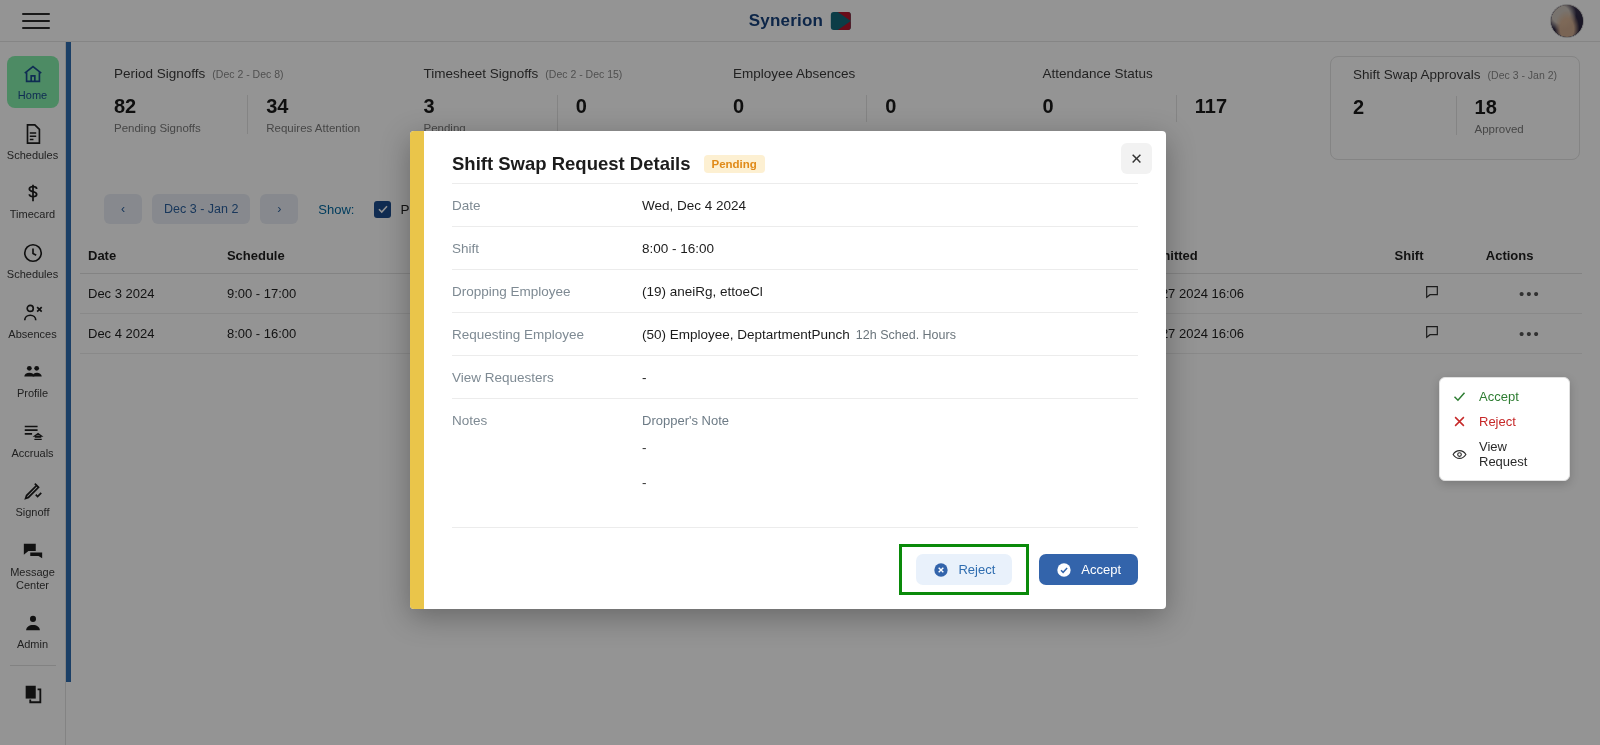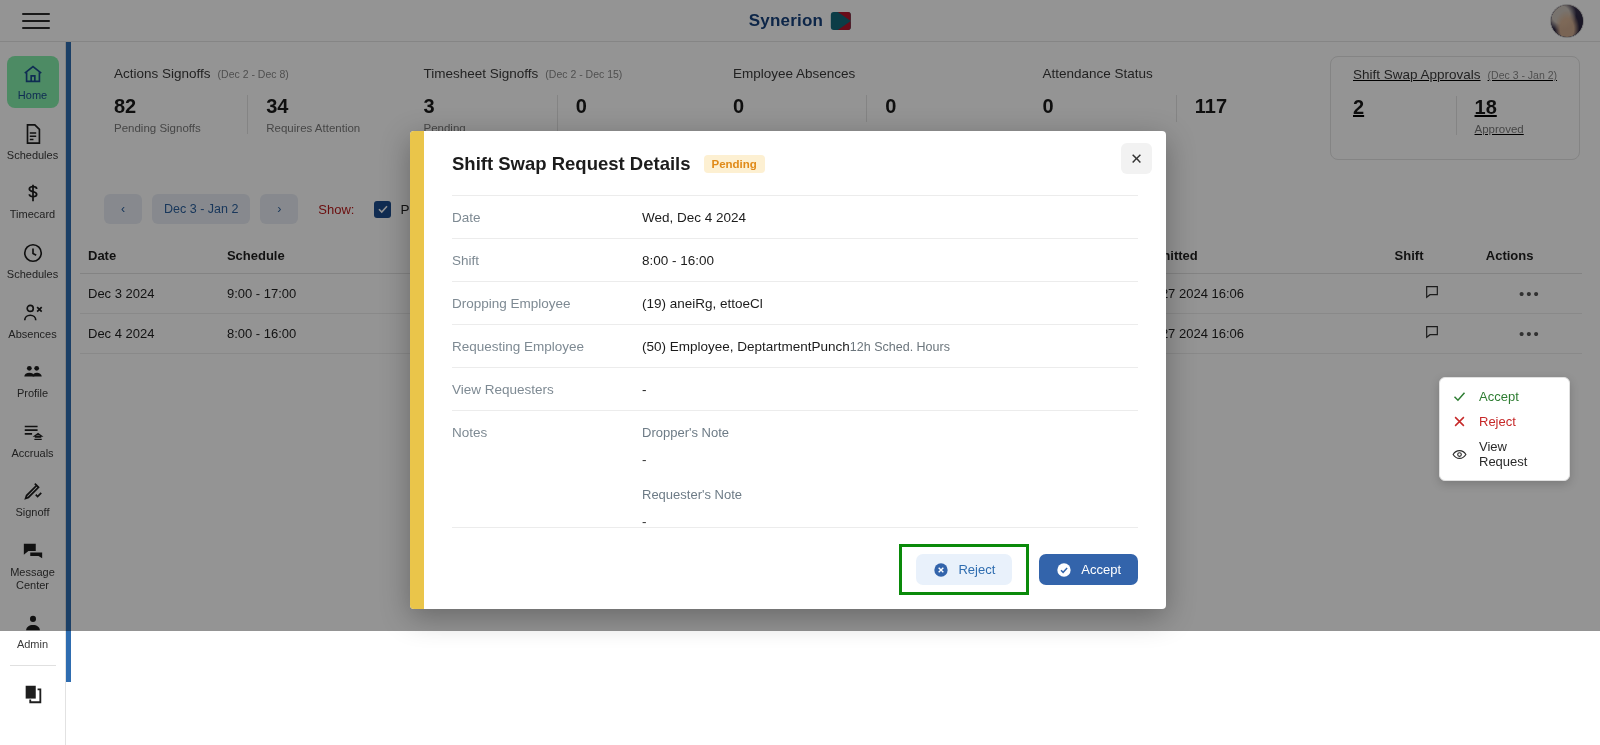--- a/index.html
+++ b/index.html
@@ -2,21 +2,21 @@
 <html><head>
 <meta charset="utf-8">
 <style>
   * { box-sizing: border-box; margin: 0; padding: 0; }
   html, body {
     width: 1600px; height: 745px;
     font-family: "Liberation Sans", sans-serif;
     overflow: hidden;
     background: #ffffff;
   }
-  #app { position: relative; width: 1600px; height: 631px; }
+  #app { position: relative; width: 1600px; height: 745px; }
 
   
   .bg-layer { position: absolute; inset: 0; }
 
   .topbar {
     position: absolute; top: 0; left: 0; width: 1600px; height: 42px;
     background: #ffffff; display: flex; align-items: center;
     border-bottom: 1px solid #e6e6e6;
   }
   .hamburger { margin-left: 22px; width: 28px; height: 22px;
@@ -55,35 +55,35 @@
   .nav-ico svg { display:block; }
   .nav-label { font-size: 11px; color: #3a3a3a; margin-top: 4px; text-align: center; line-height: 1.15; }
   .nav-item.active .nav-label, .nav-item.active .nav-ico { color: #1a4d8f; }
   .nav-sep { width: 46px; height: 1px; background: #e0e0e0; margin: 8px auto 10px auto; }
 
   
   .content { position: absolute; top: 42px; left: 72px; right: 0; bottom: 0; background: #ffffff; }
 
   .kpi-row { position: absolute; top: 14px; left: 20px; right: 20px; height: 104px; display: flex; }
   .kpi-card { flex: 1 1 0; padding: 10px 22px 0 22px; position: relative; }
-  .kpi-card.boxed { border: 1px solid #e3e3e3; border-radius: 8px; background: #fff; flex: 0 0 218px; text-decoration: underline; }
+  .kpi-card.boxed { border: 1px solid #e3e3e3; border-radius: 8px; background: #fff; flex: 0 0 218px; }
   .kpi-title { font-size: 13.5px; color: #3b3b3b; display: flex; align-items: baseline; gap: 7px; white-space: nowrap; }
   .kpi-range { font-size: 10.5px; color: #8a8a8a; }
   .kpi-stats { display: flex; margin-top: 14px; gap: 20px; }
   .kpi-stat { flex: 1 1 0; padding-right: 10px; position: relative; }
   .kpi-stat + .kpi-stat { border-left: 1px solid #e4e4e4; padding-left: 18px; }
   .kpi-num { font-size: 20px; font-weight: 700; color: #1a1a1a; line-height: 1.1; }
   .kpi-sub { font-size: 11.5px; color: #7a7a7a; margin-top: 5px; white-space: nowrap; }
 
   .toolbar { position: absolute; top: 152px; left: 32px; display: flex; align-items: center; gap: 10px; }
   .tb-btn { height: 30px; min-width: 38px; padding: 0 12px; border-radius: 6px; background: #e8edf4;
     color: #2b5f9e; font-size: 12.5px; display: flex; align-items: center; justify-content: center;
     border: none; cursor: pointer; font-family: inherit; }
   .tb-btn.range { min-width: 96px; }
-  .tb-label { font-size: 13px; color: #b91c1c; margin-left: 10px; }
+  .tb-label { font-size: 13px; color: #0369a1; margin-left: 10px; }
   .cbx-wrap { display: flex; align-items: center; gap: 9px; margin-left: 10px; cursor: pointer; }
   .cbx { width: 17px; height: 17px; border-radius: 3px; background: #1c4d8d;
      display: flex; align-items: center; justify-content: center; }
   .cbx svg { width: 12px; height: 12px; }
   .cbx-label { font-size: 13.5px; color: #222; }
 
   .table-wrap { position: absolute; top: 196px; left: 8px; right: 18px; }
   table.grid { width: 100%; border-collapse: collapse; table-layout: fixed; }
   table.grid th { font-size: 13px; color: #1f1f1f; font-weight: 700; text-align: left;
      padding: 10px 8px; border-bottom: 1px solid #e2e2e2; }
@@ -108,34 +108,34 @@
   .ctx-view { color: #2b2b2b; }
 
   
   .modal {
     position: absolute; left: 410px; top: 131px; width: 756px; height: 478px;
     background: #fff; border-radius: 4px; box-shadow: 0 8px 30px rgba(0,0,0,.3);
     display: flex; overflow: hidden;
   }
   .modal-accent { width: 14px; background: #eac54a; flex: 0 0 14px; }
   .modal-body { flex: 1 1 auto; position: relative; padding: 16px 28px 0 28px; }
-  .modal-head { display: flex; align-items: center; gap: 13px; margin: 6px 0 20px 0; }
+  .modal-head { display: flex; align-items: center; gap: 13px; margin: 6px 0 8px 0; }
   .modal-title { font-size: 18.5px; font-weight: 700; color: #1c1c1c; }
   .badge-pending { background: #fdf0d2; color: #e08a18; font-size: 11.5px; font-weight: 700;
     padding: 3px 8px; border-radius: 4px; }
   .modal-close { position: absolute; right: 14px; top: 12px; width: 31px; height: 31px;
     border-radius: 6px; background: #f2f2f2; border: none; cursor: pointer;
     display: flex; align-items: center; justify-content: center; color: #333; font-size: 15px;
     font-family: inherit; }
 
   .drow { display: flex; align-items: flex-start; border-top: 1px solid #ececec; padding: 14px 0 13px 0; }
   .drow:first-of-type { border-top: none; padding-top: 6px; }
   .dlabel { flex: 0 0 190px; font-size: 13.5px; color: #7e8a93; }
   .dval { flex: 1 1 auto; font-size: 13.5px; color: #1c1c1c; }
-  .dval .muted { color: #6b757c; margin-left: 0; font-size: 12.5px; }
+  .dval .muted { color: #6b757c; margin-left: 6px; font-size: 12.5px; }
   .note-head { font-size: 13px; color: #6d7b86; margin-bottom: 12px; }
   .note-val { font-size: 13.5px; color: #333; margin-bottom: 20px; }
   .note-val.last { margin-bottom: 4px; }
 
   .modal-footer { position: absolute; left: 28px; right: 28px; bottom: 14px;
     border-top: 1px solid #ececec; padding-top: 16px; display: flex; justify-content: flex-end;
     align-items: center; gap: 0; }
   .hl-box { border: 3px solid #0a8a0a; padding: 7px 14px 7px 14px; display: inline-flex; }
   .btn { height: 31px; border-radius: 7px; border: none; font-family: inherit; font-size: 13px;
     display: inline-flex; align-items: center; gap: 9px; padding: 0 17px; cursor: pointer; }
@@ -271,21 +271,21 @@
         </span>
       </div>
     </div>
     <div class="rail"></div>
 
     <div class="content">
 
       <div class="kpi-row">
         <div class="kpi-card">
           <div class="kpi-title">
-            <span>Actions Signoffs</span>
+            <span>Period Signoffs</span>
             <span class="kpi-range">(Dec 2 - Dec 8)</span>
           </div>
           <div class="kpi-stats">
             <div class="kpi-stat">
               <div class="kpi-num">82</div>
               <div class="kpi-sub">Pending Signoffs</div>
             </div>
             <div class="kpi-stat">
               <div class="kpi-num">34</div>
               <div class="kpi-sub">Requires Attention</div>
@@ -495,21 +495,20 @@
       </div>
       <div class="drow">
         <div class="dlabel">View Requesters</div>
         <div class="dval">-</div>
       </div>
       <div class="drow">
         <div class="dlabel">Notes</div>
         <div class="dval">
           <div class="note-head">Dropper's Note</div>
           <div class="note-val">-</div>
-          <div class="note-head">Requester's Note</div>
           <div class="note-val last">-</div>
         </div>
       </div>
 
       <div class="modal-footer">
         <span class="hl-box">
           <button class="btn btn-reject">
             <svg viewBox="0 0 24 24">
                 <circle cx="12" cy="12" r="10" fill="#3364ab"></circle>
                 <path d="M8.5 8.5l7 7M15.5 8.5l-7 7" stroke="#fff" stroke-width="2.1" fill="none"></path>

